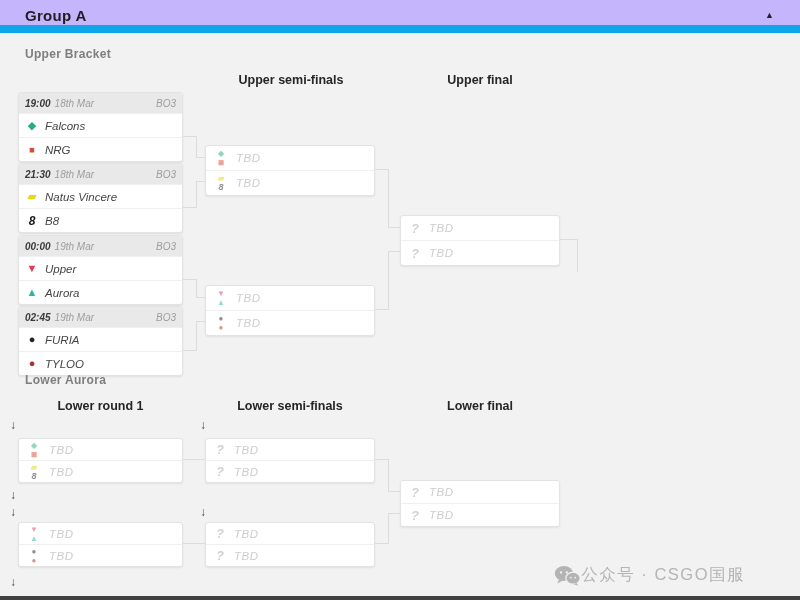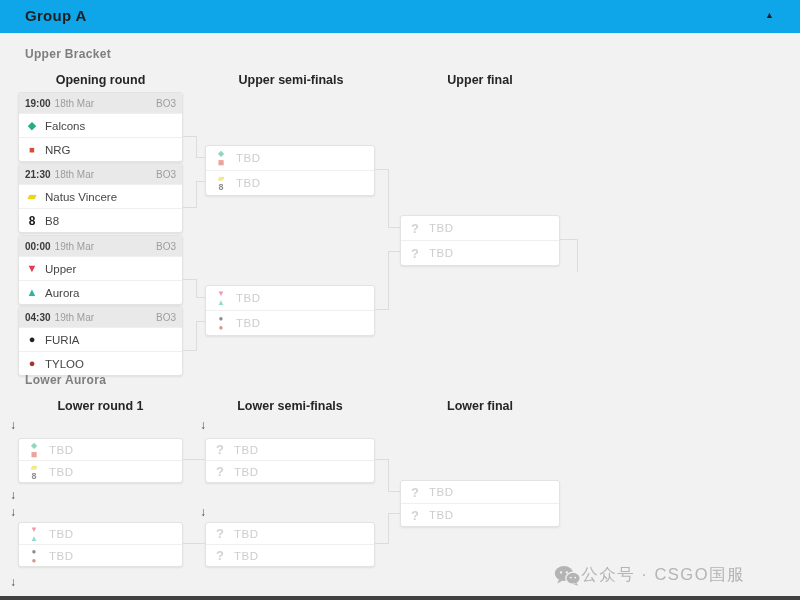--- a/index.html
+++ b/index.html
@@ -1,30 +1,30 @@
 <!DOCTYPE html>
 <html><head>
 <meta charset="utf-8">
 <style>
   html,body{margin:0;padding:0;}
   body{font-family:"Liberation Sans","DejaVu Sans",sans-serif;}
   .screen{position:relative;width:800px;height:600px;background:#f2f2f2;overflow:hidden;}
 
   
-  .topbar{position:absolute;left:0;top:0;width:800px;height:33px;background:#0ea5e9;
-    border-bottom:2px solid #0ea5e9;box-sizing:border-box;}
+  .topbar{position:absolute;left:0;top:0;width:800px;height:33px;background:#c4b5fd;
+    border-bottom:8px solid #0ea5e9;box-sizing:border-box;}
   .group-title{position:absolute;left:25px;top:7px;font-size:15px;font-weight:700;color:#1f1f1f;letter-spacing:.3px;}
   .caret{position:absolute;right:26px;top:10px;font-size:9px;color:#222;cursor:pointer;}
 
   .section-label{position:absolute;font-size:12px;font-weight:700;color:#7e7e7e;letter-spacing:.3px;}
   .col-header{position:absolute;font-size:12.5px;font-weight:700;color:#262626;text-align:center;}
 
   
   .card{position:absolute;background:#fff;border:1px solid #e3e3e3;border-radius:3px;
-    box-shadow:0 1px 2px rgba(0,0,0,.08);box-sizing:border-box;}
+    box-shadow:0 1px 2px rgba(0,0,0,.08);box-sizing:border-box;font-style:italic;}
   .mhead{height:20px;display:flex;align-items:center;gap:4px;padding:0 6px;background:#e9e9e9;
     font-size:10px;border-radius:2px 2px 0 0;}
   .mtime{font-weight:700;color:#3a3a3a;}
   .mdate{color:#9d9d9d;}
   .mbo{margin-left:auto;color:#9d9d9d;}
   .trow{height:23px;display:flex;align-items:center;gap:6px;padding:0 6px;border-top:1px solid #efefef;
     font-size:11.5px;color:#454545;}
   .slot-row{height:24px;display:flex;align-items:center;gap:6px;padding:0 6px;font-size:11.5px;}
   .slot-row + .slot-row{border-top:1px solid #efefef;}
   .low .slot-row{height:21px;}
@@ -58,21 +58,20 @@
 <body>
 
 <div class="screen">
 
   <div class="topbar">
     <span class="group-title">Group A</span>
     <span class="caret">▲</span>
   </div>
 
   <div class="section-label" style="left:25px;top:47px">Upper Bracket</div>
-  <div class="col-header" style="left:18px;top:73px;width:165px">Opening round</div>
   <div class="col-header" style="left:206px;top:73px;width:170px">Upper semi-finals</div>
   <div class="col-header" style="left:400px;top:73px;width:160px">Upper final</div>
 
   <div class="card" style="left:18px;top:92px;width:165px">
     <div class="mhead">
       <span class="mtime">19:00</span>
       <span class="mdate">18th Mar</span>
       <span class="mbo">BO3</span>
     </div>
     <div class="trow">
@@ -112,21 +111,21 @@
       <span>Upper</span>
     </div>
     <div class="trow">
       <span class="glyph aurora">▲</span>
       <span>Aurora</span>
     </div>
   </div>
 
   <div class="card" style="left:18px;top:306px;width:165px">
     <div class="mhead">
-      <span class="mtime">04:30</span>
+      <span class="mtime">02:45</span>
       <span class="mdate">19th Mar</span>
       <span class="mbo">BO3</span>
     </div>
     <div class="trow">
       <span class="glyph furia">●</span>
       <span>FURIA</span>
     </div>
     <div class="trow">
       <span class="glyph tyloo">●</span>
       <span>TYLOO</span>

